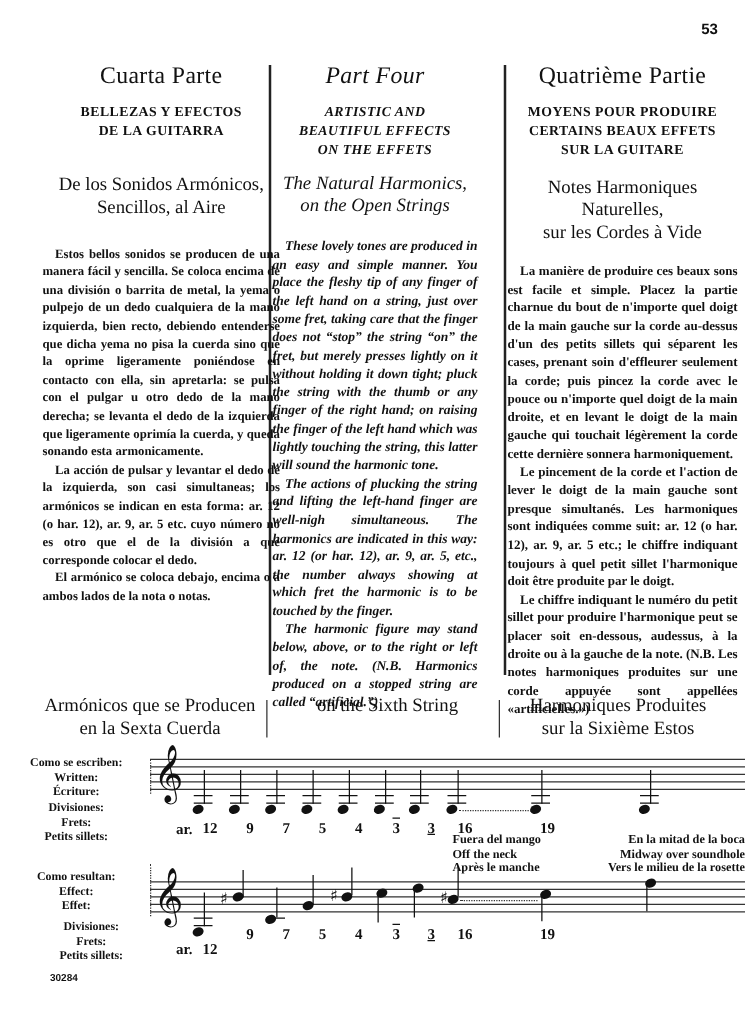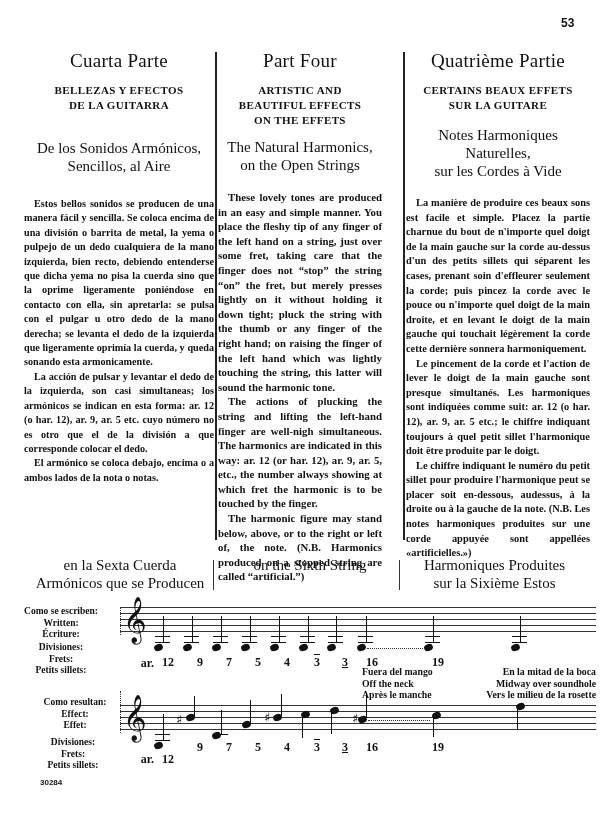--- a/index.html
+++ b/index.html
@@ -1,20 +1,20 @@
 <!DOCTYPE html>
 <html><head>
 <meta charset="utf-8">
 <style>
   html, body { margin:0; padding:0; background:#ffffff; }
   body { width:600px; height:813px; position:relative; overflow:hidden; color:#111; font-family:"DejaVu Serif", serif; }
   .pageno { position:absolute; left:561px; top:16px; font-family:"Liberation Sans", sans-serif; font-weight:bold; font-size:12px; }
   .col { position:absolute; top:50px; }
-  .col-es { left:24px; width:190px; }
-  .col-en { left:218px; width:164px; }
+  .col-es { left:34px; width:190px; }
+  .col-en { left:218px; width:164px;font-style:italic; }
   .col-fr { left:406px; width:184px; }
   .vrule { position:absolute; width:1.5px; background:#222; }
   .part-title { text-align:center; font-family:"Liberation Serif", serif; font-size:19px; line-height:22px; margin:0 0 11px 0; letter-spacing:0.3px; }
   .caps { text-align:center; font-family:"Liberation Serif", serif; font-weight:bold; font-size:11px; line-height:15px; letter-spacing:0.4px; margin:0 0 13px 0; }
   .subtitle { text-align:center; font-family:"Liberation Serif", serif; font-size:15px; line-height:18px; margin:0 0 14px 0; }
   .body p { margin:0; text-indent:10px; text-align:justify; font-family:"Liberation Serif", serif; font-weight:bold; line-height:14.6px; }
   .col-es .body p { font-size:10.2px; line-height:14.4px; }
   .col-en .body p { font-size:10.8px; line-height:14.6px; }
   .col-fr .body p { font-size:10.4px; line-height:14.6px; }
   .col-es .subtitle { margin-bottom:14px; }
@@ -79,37 +79,38 @@
   <div class="body" style="margin-top:16px;">
     <p>These lovely tones are produced in an easy and simple manner. You place the fleshy tip of any finger of the left hand on a string, just over some fret, taking care that the finger does not “stop” the string “on” the fret, but merely presses lightly on it without holding it down tight; pluck the string with the thumb or any finger of the right hand; on raising the finger of the left hand which was lightly touching the string, this latter will sound the harmonic tone.</p>
     <p>The actions of plucking the string and lifting the left-hand finger are well-nigh simultaneous. The harmonics are indicated in this way: ar. 12 (or har. 12), ar. 9, ar. 5, etc., the number always showing at which fret the harmonic is to be touched by the finger.</p>
     <p>The harmonic figure may stand below, above, or to the right or left of, the note. (N.B. Harmonics produced on a stopped string are called “artificial.”)</p>
   </div>
 </div>
 
 <div class="col col-fr">
   <div class="part-title">Quatrième Partie</div>
   <div class="caps">
+    <div>MOYENS POUR PRODUIRE</div>
     <div>CERTAINS BEAUX EFFETS</div>
     <div>SUR LA GUITARE</div>
   </div>
   <div class="subtitle">
     <div>Notes Harmoniques Naturelles,</div>
     <div>sur les Cordes à Vide</div>
   </div>
   <div class="body" style="margin-top:16px;">
     <p>La manière de produire ces beaux sons est facile et simple. Placez la partie charnue du bout de n'importe quel doigt de la main gauche sur la corde au-dessus d'un des petits sillets qui séparent les cases, prenant soin d'effleurer seulement la corde; puis pincez la corde avec le pouce ou n'importe quel doigt de la main droite, et en levant le doigt de la main gauche qui touchait légèrement la corde cette dernière sonnera harmoniquement.</p>
     <p>Le pincement de la corde et l'action de lever le doigt de la main gauche sont presque simultanés. Les harmoniques sont indiquées comme suit: ar. 12 (o har. 12), ar. 9, ar. 5 etc.; le chiffre indiquant toujours à quel petit sillet l'harmonique doit être produite par le doigt.</p>
     <p>Le chiffre indiquant le numéro du petit sillet pour produire l'harmonique peut se placer soit en-dessous, audessus, à la droite ou à la gauche de la note. (N.B. Les notes harmoniques produites sur une corde appuyée sont appellées «artificielles.»)</p>
   </div>
 </div>
 
 <div class="ex-heading exh-es">
+  <div>Armónicos que se Producen</div>
   <div>en la Sexta Cuerda</div>
-  <div>Armónicos que se Producen</div>
 </div>
 <div class="exh-sep" style="left:213px;"></div>
 <div class="ex-heading exh-en">
   <div>on the Sixth String</div>
 </div>
 <div class="exh-sep" style="left:399px;"></div>
 <div class="ex-heading exh-fr">
   <div>Harmoniques Produites</div>
   <div>sur la Sixième Estos</div>
 </div>
@@ -117,21 +118,21 @@
 <div class="rowlabel" style="left:6px; top:606px;">
   <div>Como se escriben:</div>
   <div>Written:</div>
   <div>Écriture:</div>
 </div>
 <div class="rowlabel" style="left:6px; top:642px;">
   <div>Divisiones:</div>
   <div>Frets:</div>
   <div>Petits sillets:</div>
 </div>
-<div class="rowlabel" style="left:20px; top:697px;">
+<div class="rowlabel" style="left:6px; top:697px;">
   <div>Como resultan:</div>
   <div>Effect:</div>
   <div>Effet:</div>
 </div>
 <div class="rowlabel" style="left:18px; top:737px;">
   <div>Divisiones:</div>
   <div>Frets:</div>
   <div>Petits sillets:</div>
 </div>
 

